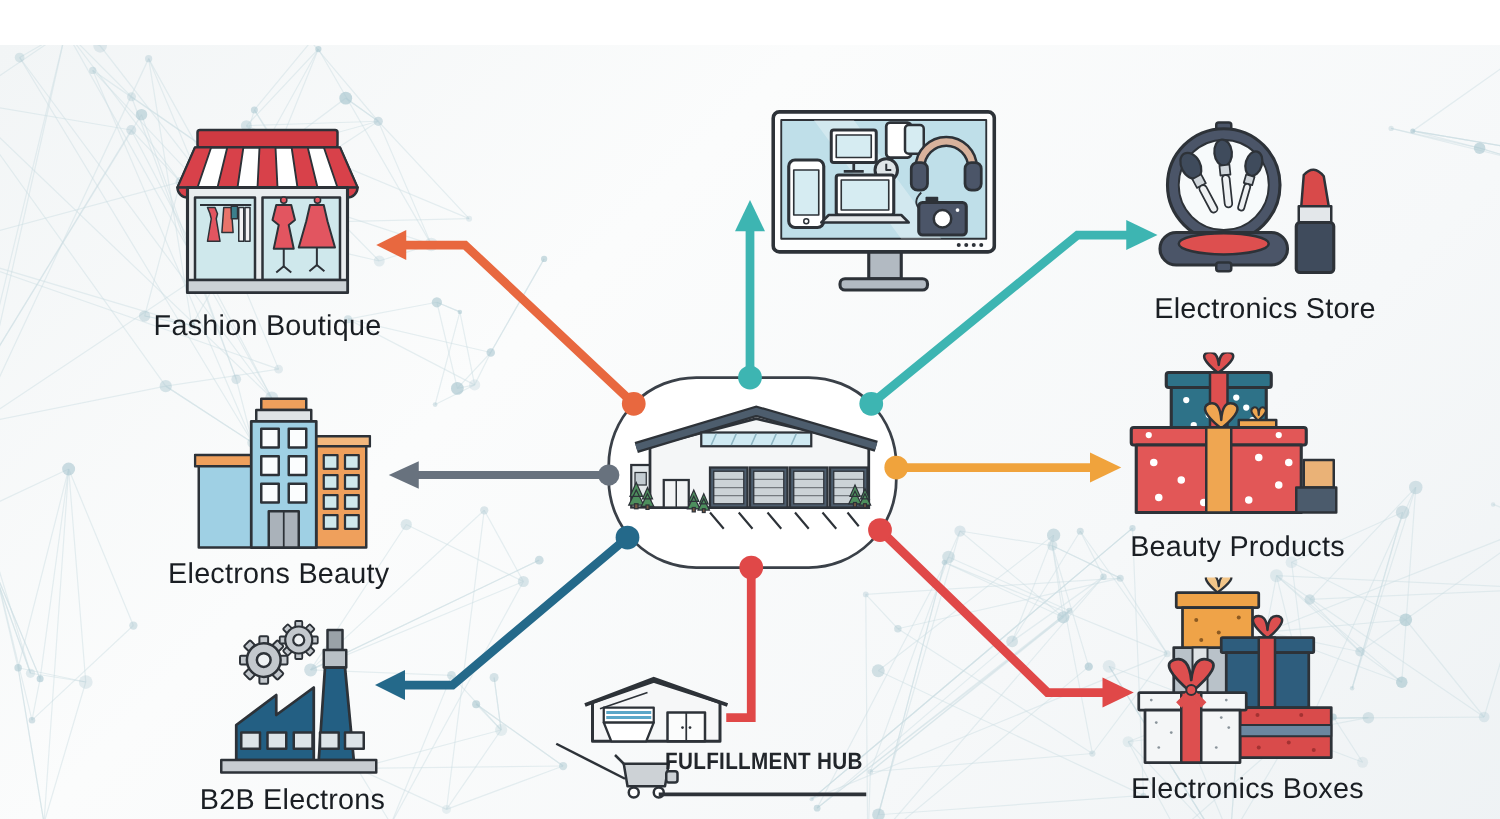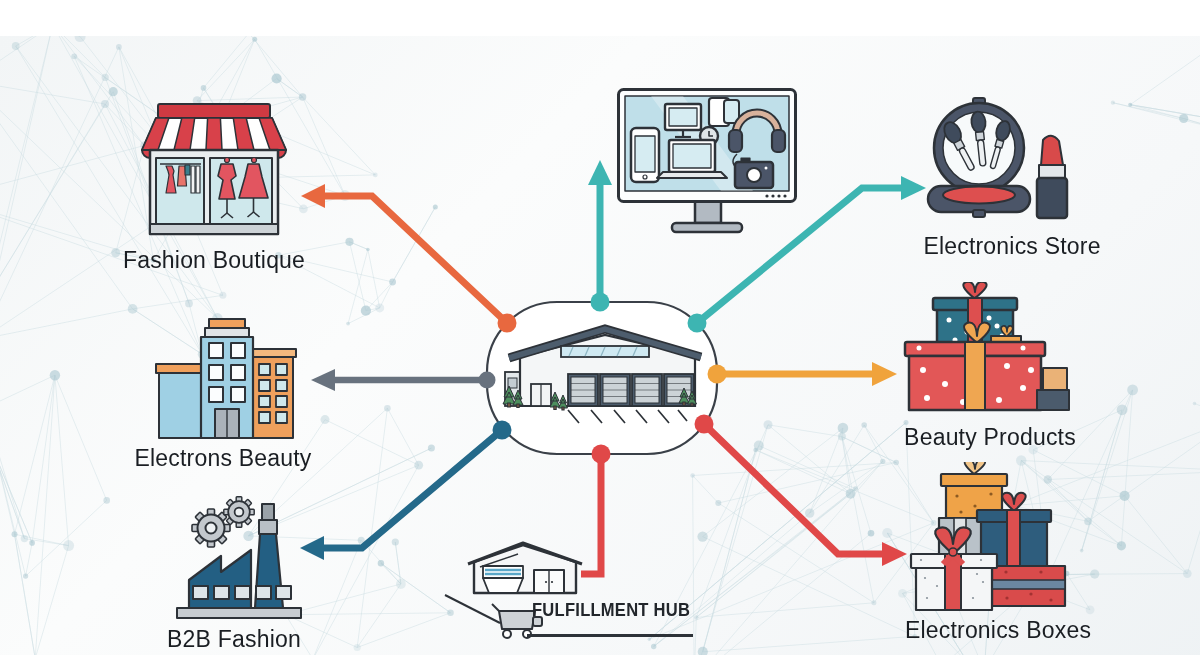--- a/index.html
+++ b/index.html
@@ -770,17 +770,17 @@
       <circle cx="64" cy="45" r="4" fill="#ffffff" stroke-width="2"></circle>
       <circle cx="84" cy="45" r="4" fill="#ffffff" stroke-width="2"></circle>
     </g>
   </svg>
 
   <div class="node-label" style="left:119px;top:211px;width:190px">Fashion Boutique</div>
   <div class="node-label" style="left:917px;top:197px;width:190px">Electronics Store</div>
   <div class="node-label" style="left:895px;top:388px;width:190px">Beauty Products</div>
   <div class="node-label" style="left:898px;top:581px;width:200px">Electronics Boxes</div>
   <div class="node-label" style="left:128px;top:409px;width:190px">Electrons Beauty</div>
-  <div class="node-label" style="left:139px;top:590px;width:190px">B2B Fashion</div>
+  <div class="node-label" style="left:139px;top:590px;width:190px">B2B Electrons</div>
   <div class="hub-label" style="left:532px;top:563px">FULFILLMENT HUB</div>
   <div class="hub-underline" style="left:527px;top:598px;width:166px"></div>
 
 </div>
 
 </body></html>

